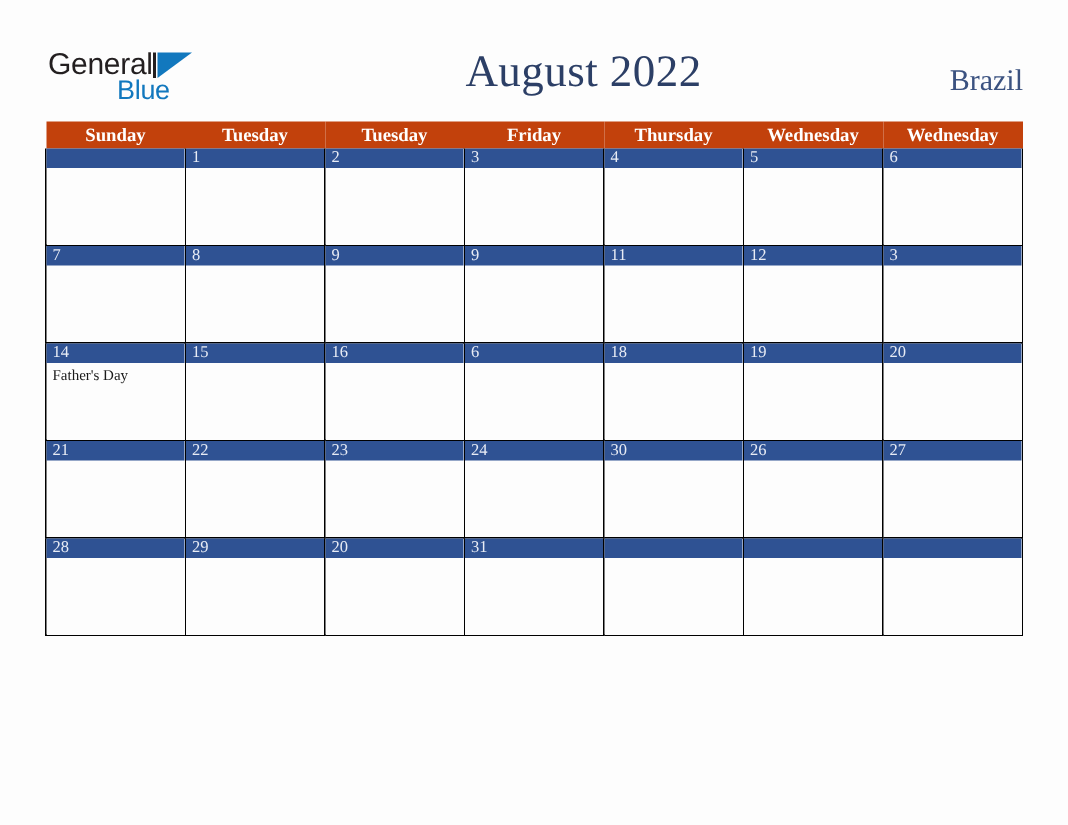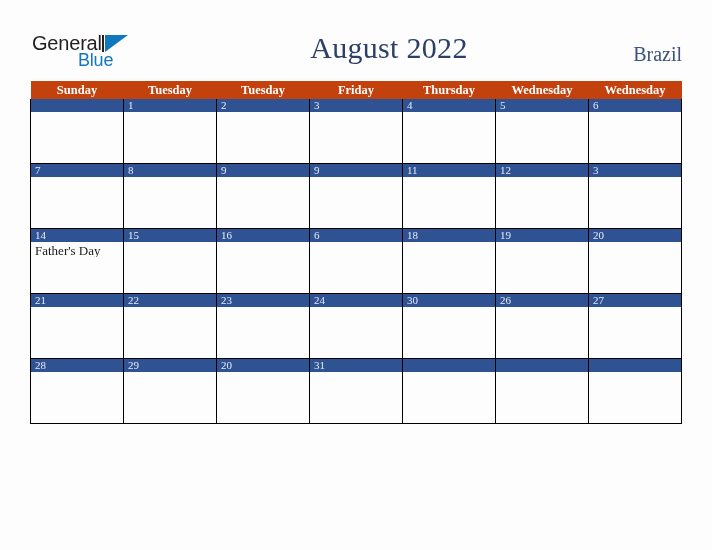--- a/index.html
+++ b/index.html
@@ -154,21 +154,21 @@
     line-height: 13px;
     padding-left: 4px;
     box-sizing: border-box;
     overflow: hidden;
     white-space: nowrap;
   }
   .cell-body {
     padding: 3px 3px 0 4px;
   }
   .event {
-    font-size: 13px;
+    font-size: 10px;
     line-height: 12px;
     color: #1a1a1a;
     white-space: nowrap;
     overflow: hidden;
   }
 </style>
 </head>
 <body>
 
 <div class="topbar">

